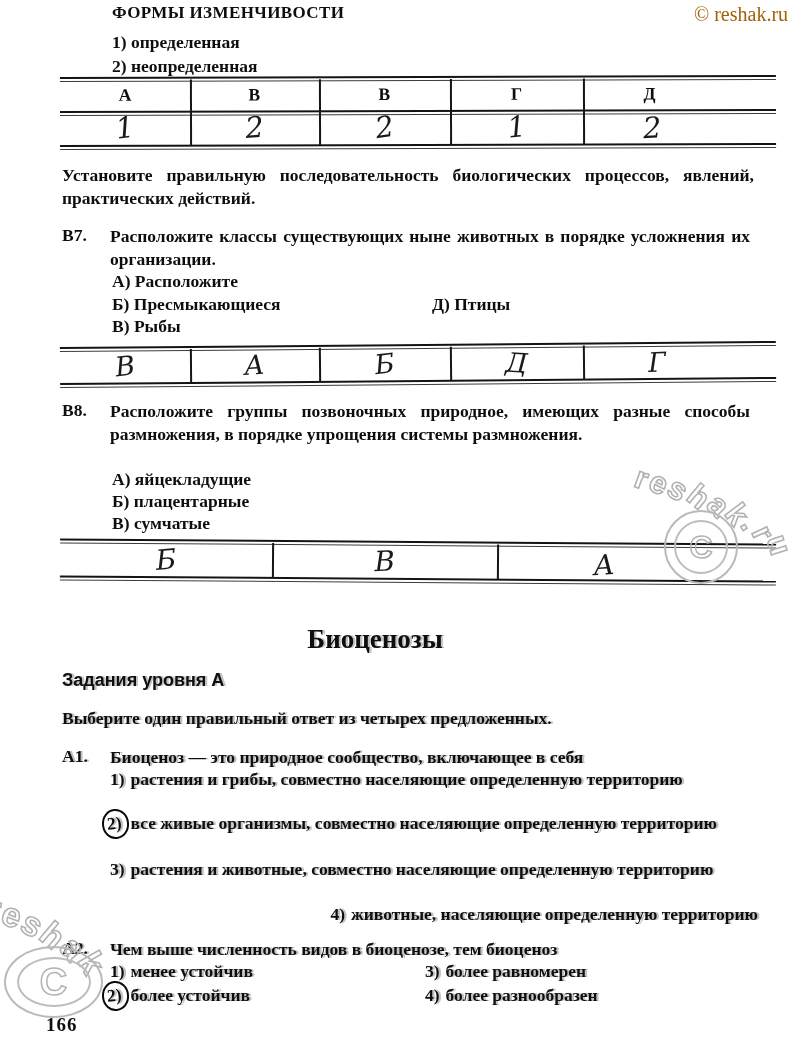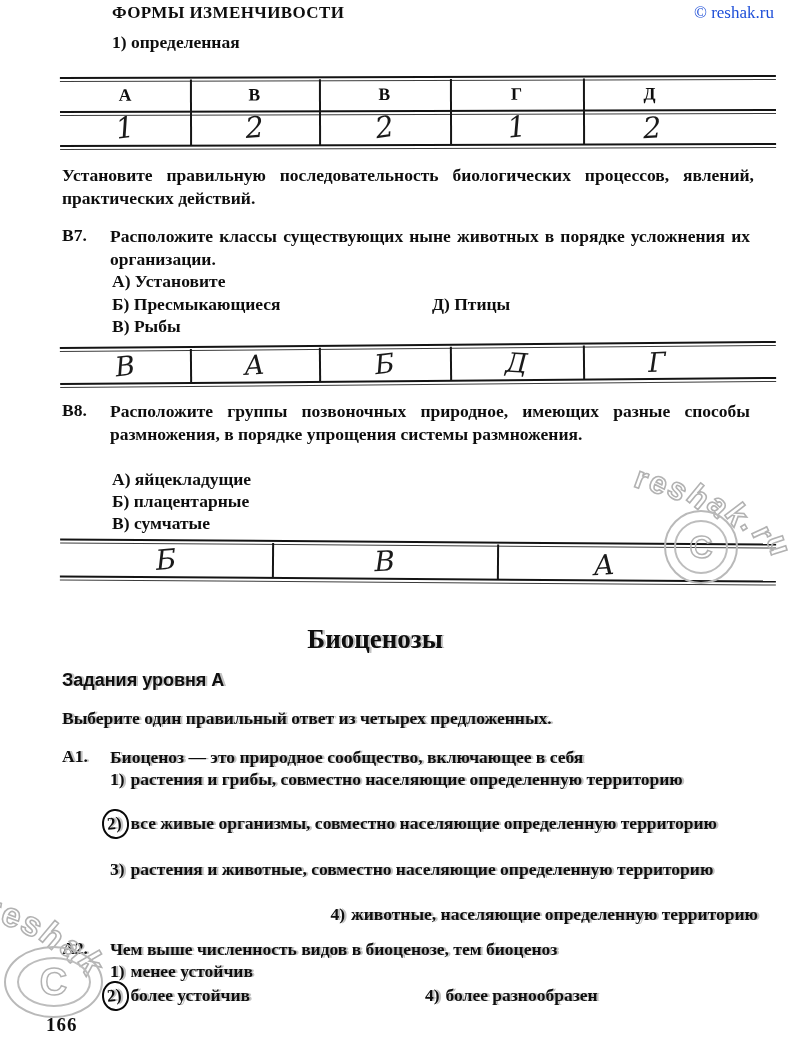--- a/index.html
+++ b/index.html
@@ -24,21 +24,21 @@
   .hand{font-family:"DejaVu Serif",serif;font-style:italic;font-weight:400;
         font-size:29px;color:#1a1a1a;}
   
   .optnum{margin-right:6px;}
   .circled{
     display:inline-block;border:2.6px solid #0a0a0a;border-radius:50%;
     padding:1px 5px 2px 3px;margin:-3px 2px -3px -8px;transform:rotate(-5deg);
   }
   
   .wm{z-index:10;pointer-events:none;}
-  .wm-topright{font-family:"Liberation Serif",serif;font-size:17px;font-weight:400;color:#1d4ed8;}
+  .wm-topright{font-family:"Liberation Serif",serif;font-size:20px;font-weight:400;color:#a16207;}
   .wm-arc{font-family:"Liberation Sans",sans-serif;font-weight:700;
           -webkit-text-stroke:1.6px #b2b2b2;color:transparent;letter-spacing:3px;white-space:nowrap;}
   .wm-arc span{display:inline-block;}
   .wm-ring{border:2.5px solid #b9b9b9;border-radius:50%;display:flex;align-items:center;justify-content:center;}
   .wm-ring-inner{border:2.5px solid #bdbdbd;border-radius:50%;display:flex;align-items:center;justify-content:center;}
   .wm-c{font-family:"Liberation Sans",sans-serif;font-weight:700;
         -webkit-text-stroke:1.5px #b2b2b2;color:transparent;}
   .title-big{font-size:27px;font-weight:700;}
   .sans-head{font-family:"Liberation Sans",sans-serif;font-size:18px;font-weight:700;}
   .pagenum{font-size:19px;font-weight:700;letter-spacing:1px;}
@@ -46,20 +46,21 @@
 </head>
 <body>
 
 <div class="page">
 
   <div class="abs wm wm-topright" style="left:694px;top:3px;">© reshak.ru</div>
 
   <div class="abs" style="left:112px;top:2px;">
     <div class="body-text" style="font-size:17px;letter-spacing:0.4px;">ФОРМЫ ИЗМЕНЧИВОСТИ</div>
     <div class="body-text" style="margin-top:6px;">1) определенная</div>
+    <div class="body-text" style="margin-top:1.5px;">2) неопределенная</div>
   </div>
 
   <div class="atable" style="top:76px;height:74px;transform:rotate(-0.15deg);">
     <div class="hl" style="top:0;"></div>
     <div class="hl" style="top:34px;"></div>
     <div class="hl" style="top:68px;"></div>
     <div class="vl" style="left:130px;top:3px;height:66px;"></div>
     <div class="vl" style="left:259px;top:3px;height:66px;"></div>
     <div class="vl" style="left:390px;top:3px;height:66px;"></div>
     <div class="vl" style="left:523px;top:3px;height:66px;"></div>
@@ -76,21 +77,21 @@
       <div class="cell hand" style="width:131px;transform:rotate(-8deg);">2</div>
       <div class="cell hand" style="width:133px;transform:rotate(-6deg);">1</div>
       <div class="cell hand" style="width:193px;padding-right:55px;transform:rotate(-3deg);">2</div>
     </div>
   </div>
 
   <div class="abs body-text just" style="left:62px;top:164px;width:692px;">Установите правильную последовательность биологических процессов, явлений, практических действий.</div>
 
   <div class="abs qlabel" style="left:62px;top:225px;">В7.</div>
   <div class="abs body-text just" style="left:110px;top:225px;width:640px;">Расположите классы существующих ныне животных в порядке усложнения их организации.</div>
-  <div class="abs body-text" style="left:112px;top:270px;">А) Установите</div>
+  <div class="abs body-text" style="left:112px;top:270px;">А) Расположите</div>
   <div class="abs body-text" style="left:112px;top:293px;">Б) Пресмыкающиеся</div>
   <div class="abs body-text" style="left:112px;top:315px;">В) Рыбы</div>
   <div class="abs body-text" style="left:432px;top:293px;">Д) Птицы</div>
 
   <div class="atable" style="top:344px;height:41px;transform:rotate(-0.5deg);">
     <div class="hl" style="top:0;"></div>
     <div class="hl" style="top:36px;"></div>
     <div class="vl" style="left:130px;top:3px;height:34px;"></div>
     <div class="vl" style="left:259px;top:3px;height:34px;"></div>
     <div class="vl" style="left:390px;top:3px;height:34px;"></div>
@@ -146,20 +147,23 @@
 
   <div class="abs qlabel ghost" style="left:62px;top:938px;">А2.</div>
   <div class="abs body-text ghost" style="left:110px;top:938px;width:645px;">Чем выше численность видов в биоценозе, тем биоценоз</div>
 
   <div class="abs body-text ghost" style="left:110px;top:960px;text-align:right;">
     <span class="optnum">1)</span><span>менее устойчив</span>
   </div>
   <div class="abs body-text ghost" style="left:110px;top:984px;">
     <span class="optnum circled">2)</span><span>более устойчив</span>
   </div>
+  <div class="abs body-text ghost" style="left:425px;top:960px;">
+    <span class="optnum">3)</span><span>более равномерен</span>
+  </div>
   <div class="abs body-text ghost" style="left:425px;top:984px;">
     <span class="optnum">4)</span><span>более разнообразен</span>
   </div>
 
   <div class="abs pagenum" style="left:46px;top:1014px;">166</div>
 
   <div class="abs wm wm-arc" style="left:640px;top:460px;font-size:31px;transform:rotate(14deg);transform-origin:left top;"><span style="transform: translateY(0px) rotate(6deg);">r</span><span style="transform: translateY(0.5px) rotate(12.5deg);">e</span><span style="transform: translateY(2px) rotate(19deg);">s</span><span style="transform: translateY(4.5px) rotate(25.5deg);">h</span><span style="transform: translateY(8px) rotate(32deg);">a</span><span style="transform: translateY(12.5px) rotate(38.5deg);">k</span><span style="transform: translateY(18px) rotate(45deg);">.</span><span style="transform: translateY(24.5px) rotate(51.5deg);">r</span><span style="transform: translateY(32px) rotate(58deg);">u</span></div>
   <div class="abs wm wm-ring" style="left:664px;top:510px;width:70px;height:70px;">
     <div class="wm-ring-inner" style="width:50px;height:50px;">
       <span class="wm-c" style="font-size:32px;">C</span>

